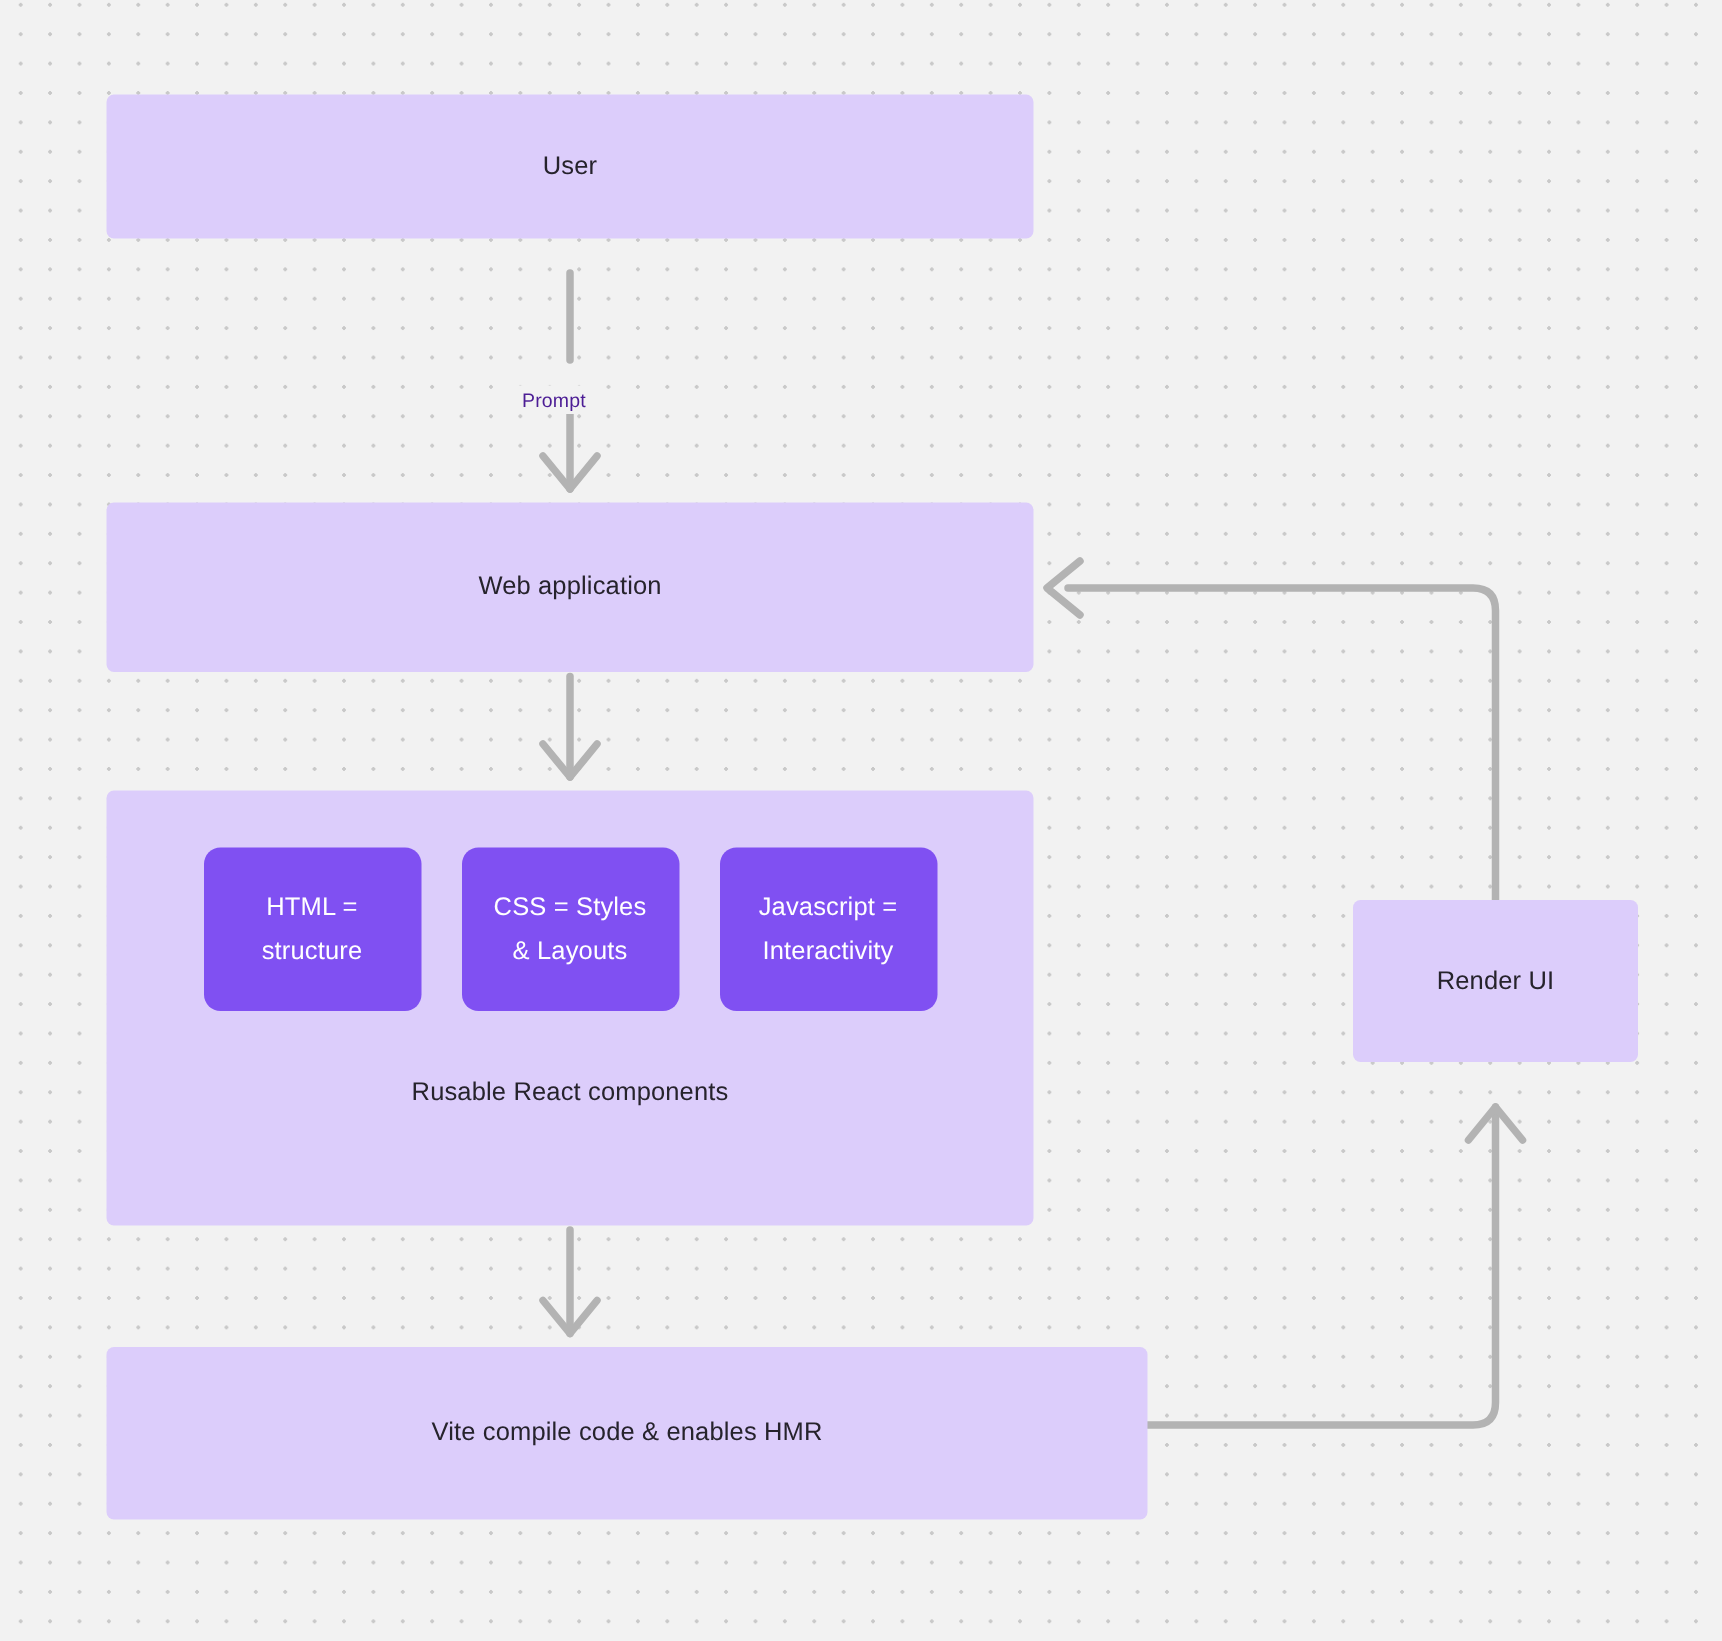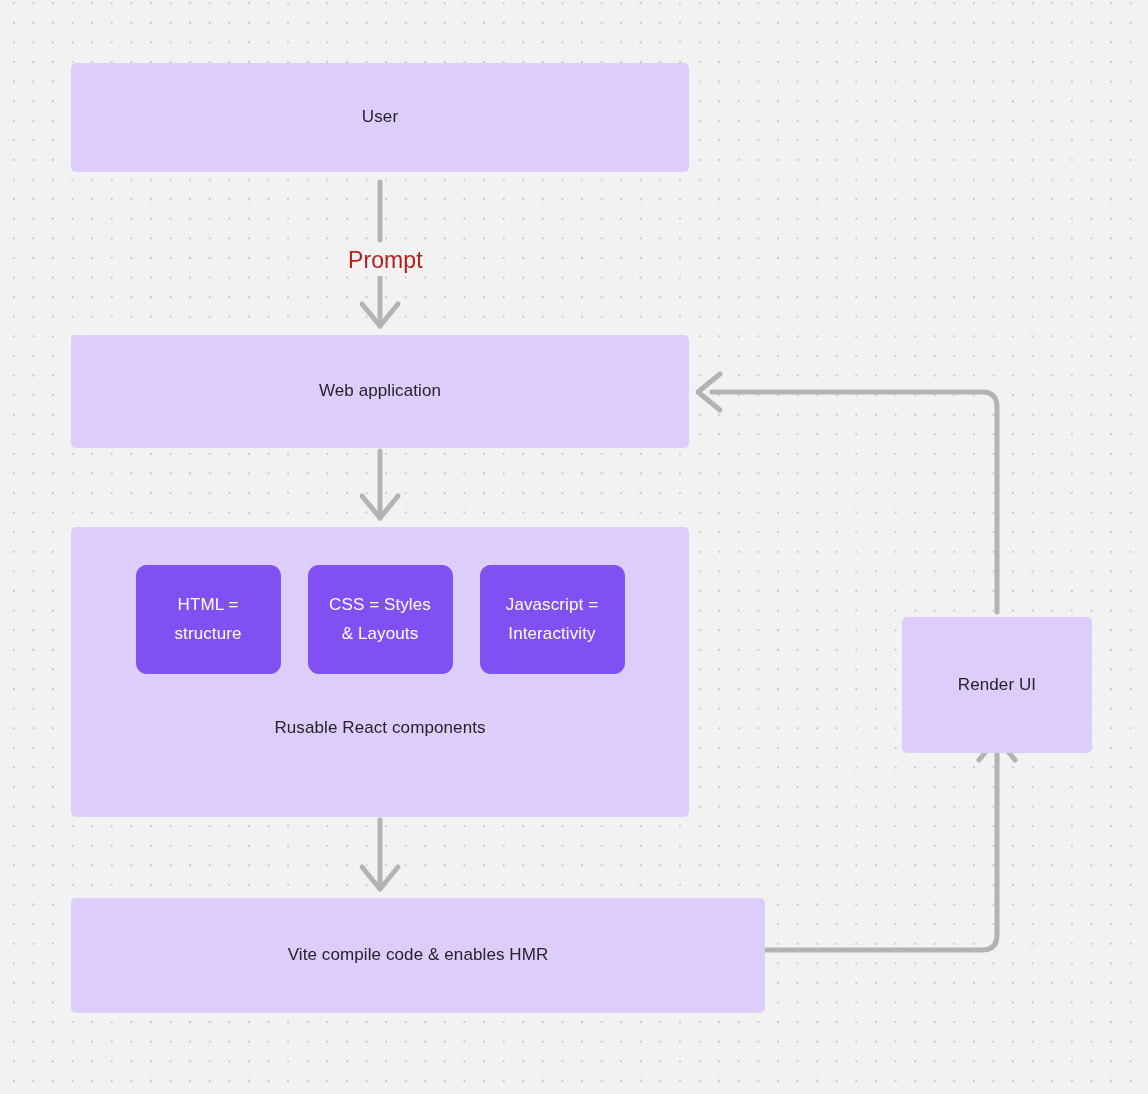--- a/index.html
+++ b/index.html
@@ -50,26 +50,26 @@
     line-height: 1.35;
     text-align: center;
     letter-spacing: .1px;
   }
 
   .node-label {
     display: block;
     white-space: pre-line;
   }
 
-  #node-user        { left: 71px;  top: 63px;  width: 618px; height: 109px; }
+  #node-user        { left: 71px;  top: 63px;  width: 618px; height: 96px; }
   #node-webapp      { left: 71px;  top: 335px; width: 618px; height: 113px; }
   #node-react       { left: 71px;  top: 527px; width: 618px; height: 290px;
                       display: block; border-radius: 5px; }
   #node-vite        { left: 71px;  top: 898px; width: 694px; height: 115px; }
-  #node-render      { left: 902px; top: 617px; width: 190px; height: 136px; }
+  #node-render      { left: 902px; top: 600px; width: 190px; height: 108px; }
 
   
   .react-inner-row {
     position: absolute;
     left: 0; top: 38px;
     width: 618px;
     display: flex;
     justify-content: center;
     gap: 27px;
   }
@@ -98,26 +98,27 @@
     width: 618px;
     text-align: center;
     font-size: 17px;
     color: #26232c;
     letter-spacing: .1px;
   }
 
   
   .edge-label {
     position: absolute;
-    font-size: 23px;
-    color: #b91c1c;
+    font-size: 13px;
+    color: #4c1d95;
     background-color: #f2f2f2;
     padding: 2px 7px;
     letter-spacing: .1px;
     white-space: nowrap;
+    margin-top: 12px;
   }
 
   #label-prompt { left: 341px; top: 245px; }
 </style>
 </head>
 <body>
 
 <div id="canvas">
 
   <svg id="edges" viewBox="0 0 1148 1094" width="1148" height="1094">

